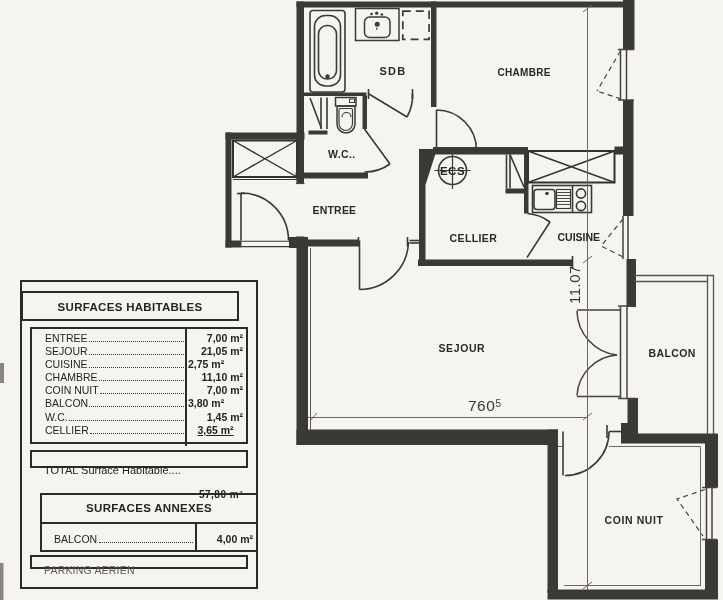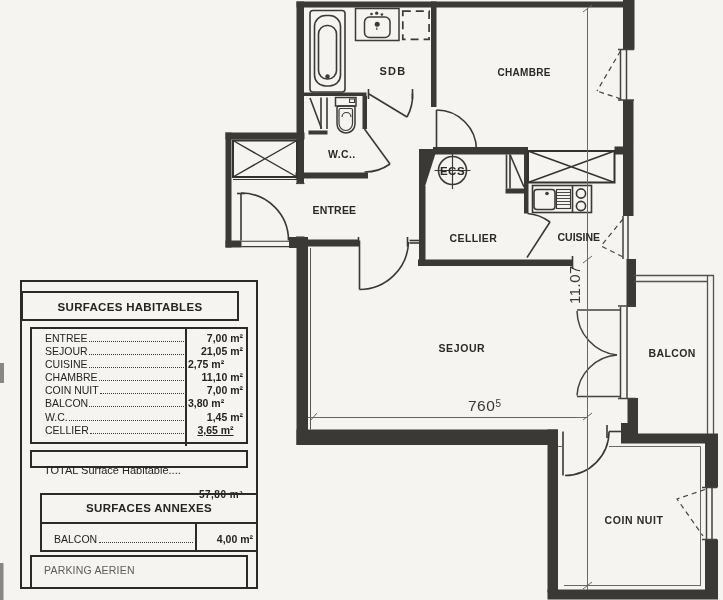--- a/index.html
+++ b/index.html
@@ -349,17 +349,17 @@
 <div class="tbl" style="left:40px;top:493px;width:218px;height:58.5px;">
   <div style="border-bottom:2px solid #2b2a27;height:27px;text-align:center;font-size:11.5px;font-weight:bold;color:#26241f;line-height:27px;letter-spacing:0.3px;">SURFACES ANNEXES</div>
   <div style="position:absolute;left:0;top:29px;bottom:0;width:155px;border-right:2px solid #2b2a27;box-sizing:border-box;"></div>
   <div style="position:absolute;left:12px;top:38px;right:3px;font-size:10.5px;color:#26241f;display:flex;align-items:baseline;">
         <span>BALCON</span>
         <span style="flex:1;border-bottom:1.5px dotted #3a3835;margin:0 2px;"></span>
         <span style="width:58px;text-align:right;font-weight:bold;">4,00&nbsp;m²</span>
       </div>
 </div>
 
-<div class="tbl" style="left:30px;top:555px;width:218px;height:34px;font-size:11px;color:#5f5b55;">
+<div class="tbl" style="left:30px;top:555px;width:218px;height:14px;font-size:11px;color:#5f5b55;">
   <span style="position:absolute;left:12px;top:7px;letter-spacing:0.2px;font-size:10.5px;">PARKING AERIEN</span>
 </div>
 
 </div>
 
 </body></html>

